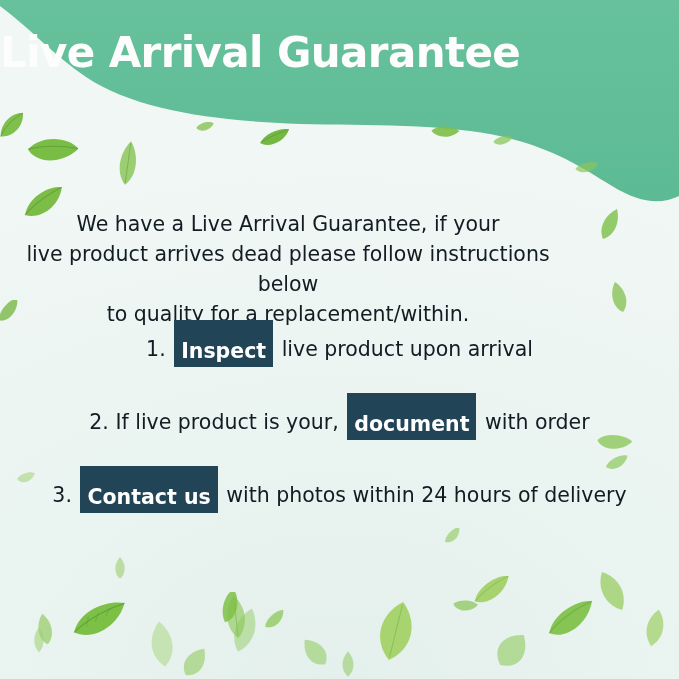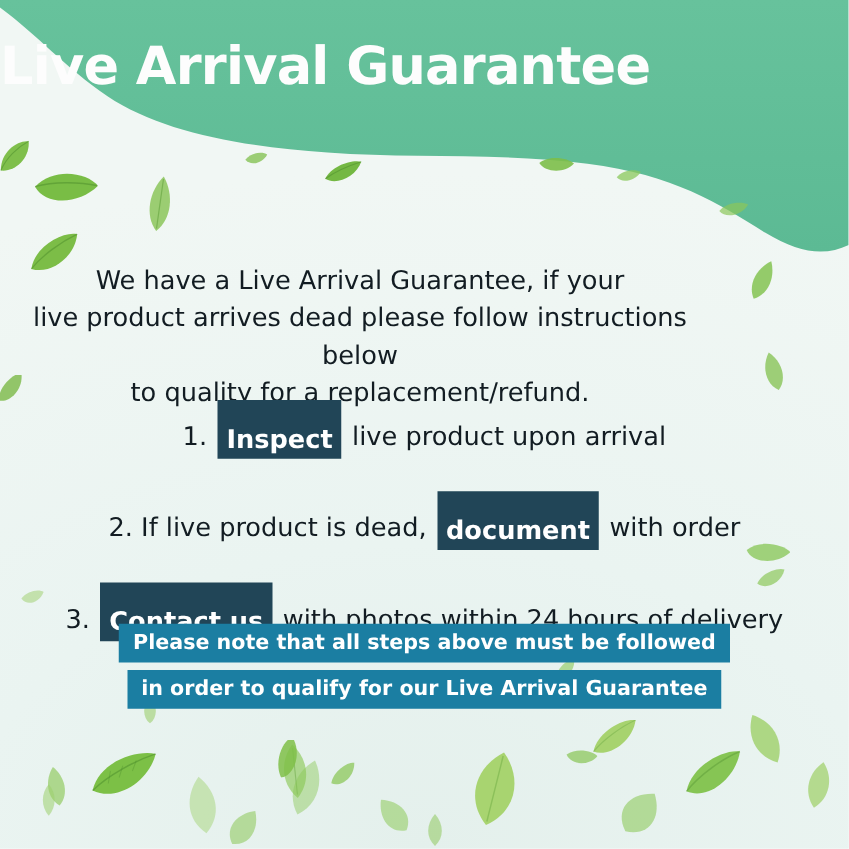--- a/index.html
+++ b/index.html
@@ -246,48 +246,40 @@
     </svg>
   <svg class="leaf" style="left:16px;top:470px;" width="20" height="16" viewBox="0 0 22 18">
       <path d="M1,10 C6,3 17,1 21,4 C17,14 6,17 1,10 Z" fill="#9bce68" opacity=".5"></path>
     </svg>
 
   <div class="title">Live Arrival Guarantee</div>
 
   <div class="intro">
     <span>We have a Live Arrival Guarantee, if your</span>
     <span>live product arrives dead please follow instructions below</span>
-    <span>to quality for a replacement/refund.</span>
+    <span>to quality for a replacement/within.</span>
   </div>
 
   <div class="steps">
 
     <div class="step">
       <span>1.</span>
       <span class="hl">Inspect</span>
       <span>live product upon arrival</span>
     </div>
 
     <div class="step">
       <span>2.</span>
-      <span>If live product is dead,</span>
+      <span>If live product is your,</span>
       <span class="hl">document</span>
       <span>with order</span>
     </div>
 
     <div class="step">
       <span>3.</span>
       <span class="hl">Contact us</span>
       <span>with photos within 24 hours of delivery</span>
     </div>
 
   </div>
 
-  <div class="notes">
-    <div class="note-row">
-      <span class="note">Please note that all steps above must be followed</span>
-    </div>
-    <div class="note-row">
-      <span class="note">in order to qualify for our Live Arrival Guarantee</span>
-    </div>
-  </div>
 
 </div>
 
 </body></html>

